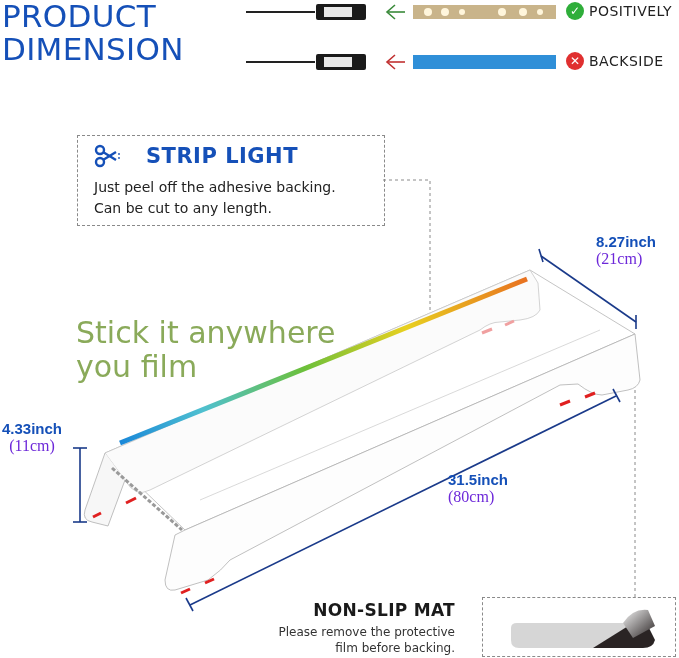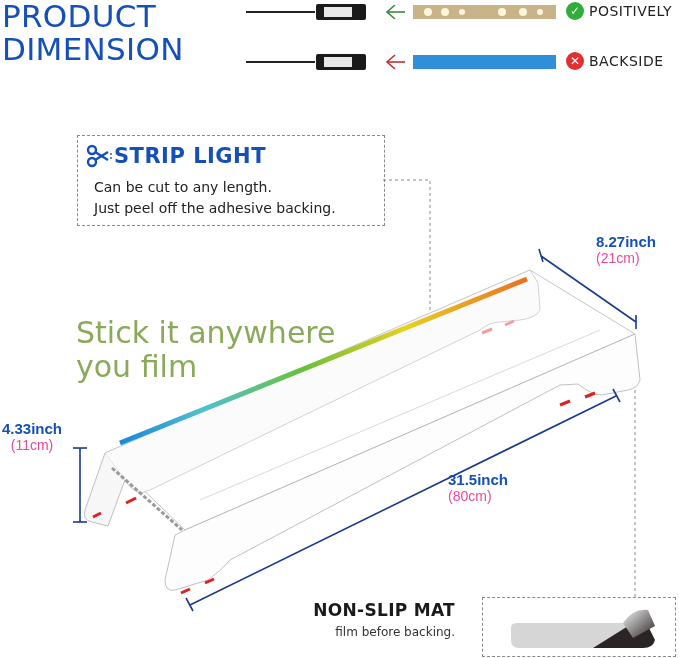--- a/index.html
+++ b/index.html
@@ -6,21 +6,21 @@
   body{width:679px;height:658px;position:relative;overflow:hidden;font-family:"DejaVu Sans",sans-serif;}
   .abs{position:absolute;}
   .title{left:2px;top:0px;color:#1550b8;font-weight:normal;font-size:31px;line-height:33px;letter-spacing:0.3px;font-family:"DejaVu Sans",sans-serif;}
   .status-label{font-size:14px;color:#222;letter-spacing:0.5px;}
   .icon-circle{width:18px;height:18px;border-radius:50%;color:#fff;font-size:12px;font-weight:bold;display:flex;align-items:center;justify-content:center;}
   .dashbox{border:1px dashed #8a8a8a;}
   .strip-title{color:#1550b8;font-weight:bold;font-size:21px;letter-spacing:0.5px;}
   .strip-text{font-size:14px;color:#222;line-height:21px;}
   .green-text{color:#8aaa5a;font-size:30px;line-height:34px;font-family:"DejaVu Sans",sans-serif;}
   .dim-main{color:#1550b8;font-weight:bold;font-size:15px;font-family:"Liberation Sans",sans-serif;}
-  .dim-sub{color:#ec4899;font-size:14px;font-family:Liberation Sans, sans-serif;}
+  .dim-sub{color:#6d28d9;font-size:16px;font-family:Liberation Serif, serif;}
   .mat-title{font-size:17px;font-weight:bold;color:#1a1a1a;letter-spacing:0.3px;text-align:right;}
   .mat-text{font-size:12px;color:#333;text-align:right;line-height:16px;}
 </style>
 </head>
 <body>
 
 <div class="abs title">
   <div>PRODUCT</div>
   <div>DIMENSION</div>
 </div>
@@ -63,34 +63,34 @@
 <div class="abs" style="left:566px;top:2px;display:flex;align-items:center;gap:5px;">
   <div class="icon-circle" style="background:#2fae3a;">✓</div>
   <span class="status-label">POSITIVELY</span>
 </div>
 <div class="abs" style="left:566px;top:52px;display:flex;align-items:center;gap:5px;">
   <div class="icon-circle" style="background:#e03030;">✕</div>
   <span class="status-label">BACKSIDE</span>
 </div>
 
 <div class="abs dashbox" style="left:77px;top:135px;width:306px;height:89px;">
-  <div style="position:absolute;left:8px;top:8px;display:flex;align-items:center;gap:0;">
+  <div style="position:absolute;left:16px;top:8px;display:flex;align-items:center;gap:24px;">
     <svg width="28" height="24">
       <circle cx="6" cy="6" r="4" fill="none" stroke="#1550b8" stroke-width="2.4"></circle>
       <circle cx="6" cy="18" r="4" fill="none" stroke="#1550b8" stroke-width="2.4"></circle>
       <line x1="9" y1="8" x2="22" y2="16" stroke="#1550b8" stroke-width="2.4"></line>
       <line x1="9" y1="16" x2="22" y2="8" stroke="#1550b8" stroke-width="2.4"></line>
       <circle cx="25" cy="10" r="0.9" fill="#1550b8"></circle>
       <circle cx="25" cy="14" r="0.9" fill="#1550b8"></circle>
     </svg>
     <span class="strip-title">STRIP LIGHT</span>
   </div>
   <div style="position:absolute;left:16px;top:41px;" class="strip-text">
+    <div>Just peel off the adhesive backing.</div>
     <div>Can be cut to any length.</div>
-    <div>Just peel off the adhesive backing.</div>
   </div>
 </div>
 
 <div class="abs green-text" style="left:76px;top:316px;">
   <div>Stick it anywhere</div>
   <div>you film</div>
 </div>
 
 <svg class="abs" style="left:0;top:0;pointer-events:none;" width="679" height="658">
   <defs>
@@ -154,20 +154,21 @@
   <div class="dim-sub">(11cm)</div>
 </div>
 <div class="abs" style="left:448px;top:471px;">
   <div class="dim-main">31.5inch</div>
   <div class="dim-sub">(80cm)</div>
 </div>
 
 <div class="abs" style="left:263px;top:600px;width:192px;">
   <div class="mat-title">NON-SLIP MAT</div>
   <div class="mat-text" style="margin-top:4px;">
+    <div>Please remove the protective</div>
     <div>film before backing.</div>
   </div>
 </div>
 <div class="abs dashbox" style="left:482px;top:597px;width:192px;height:58px;">
   <svg width="192" height="58">
     <defs>
       <linearGradient id="peel" x1="0" y1="0" x2="1" y2="1">
         <stop offset="0" stop-color="#f2f2f2"></stop>
         <stop offset="1" stop-color="#2a2424"></stop>
       </linearGradient>

